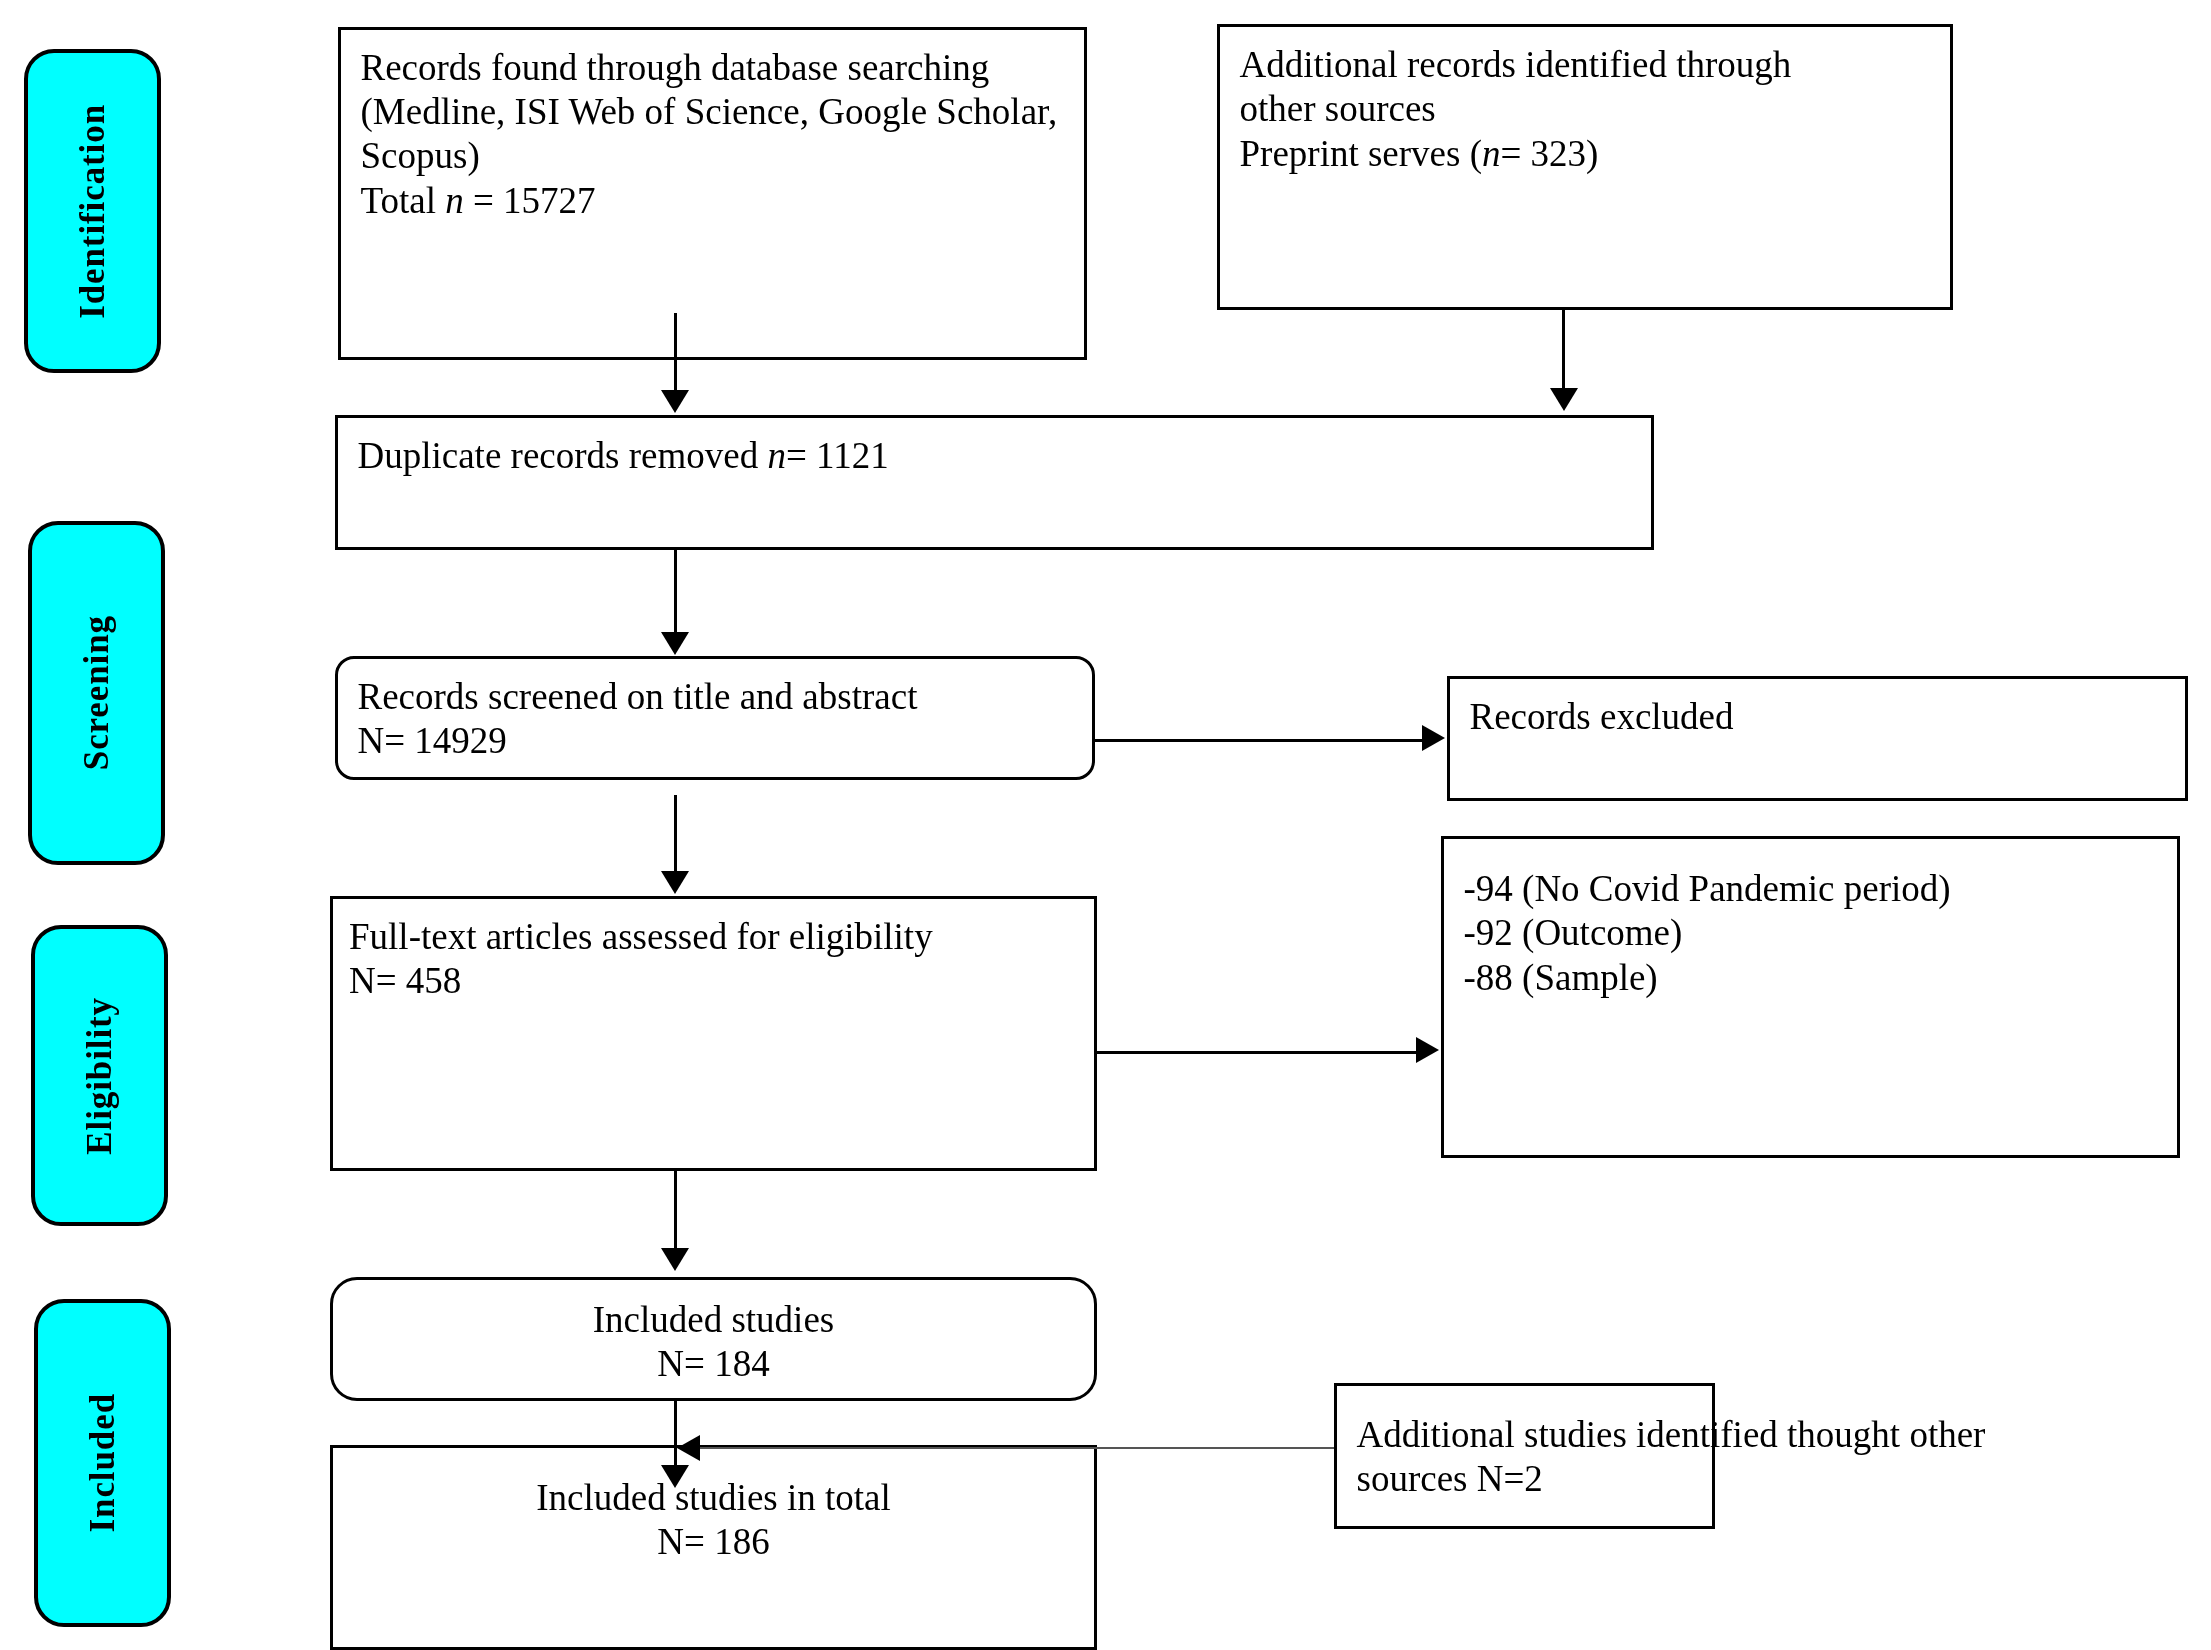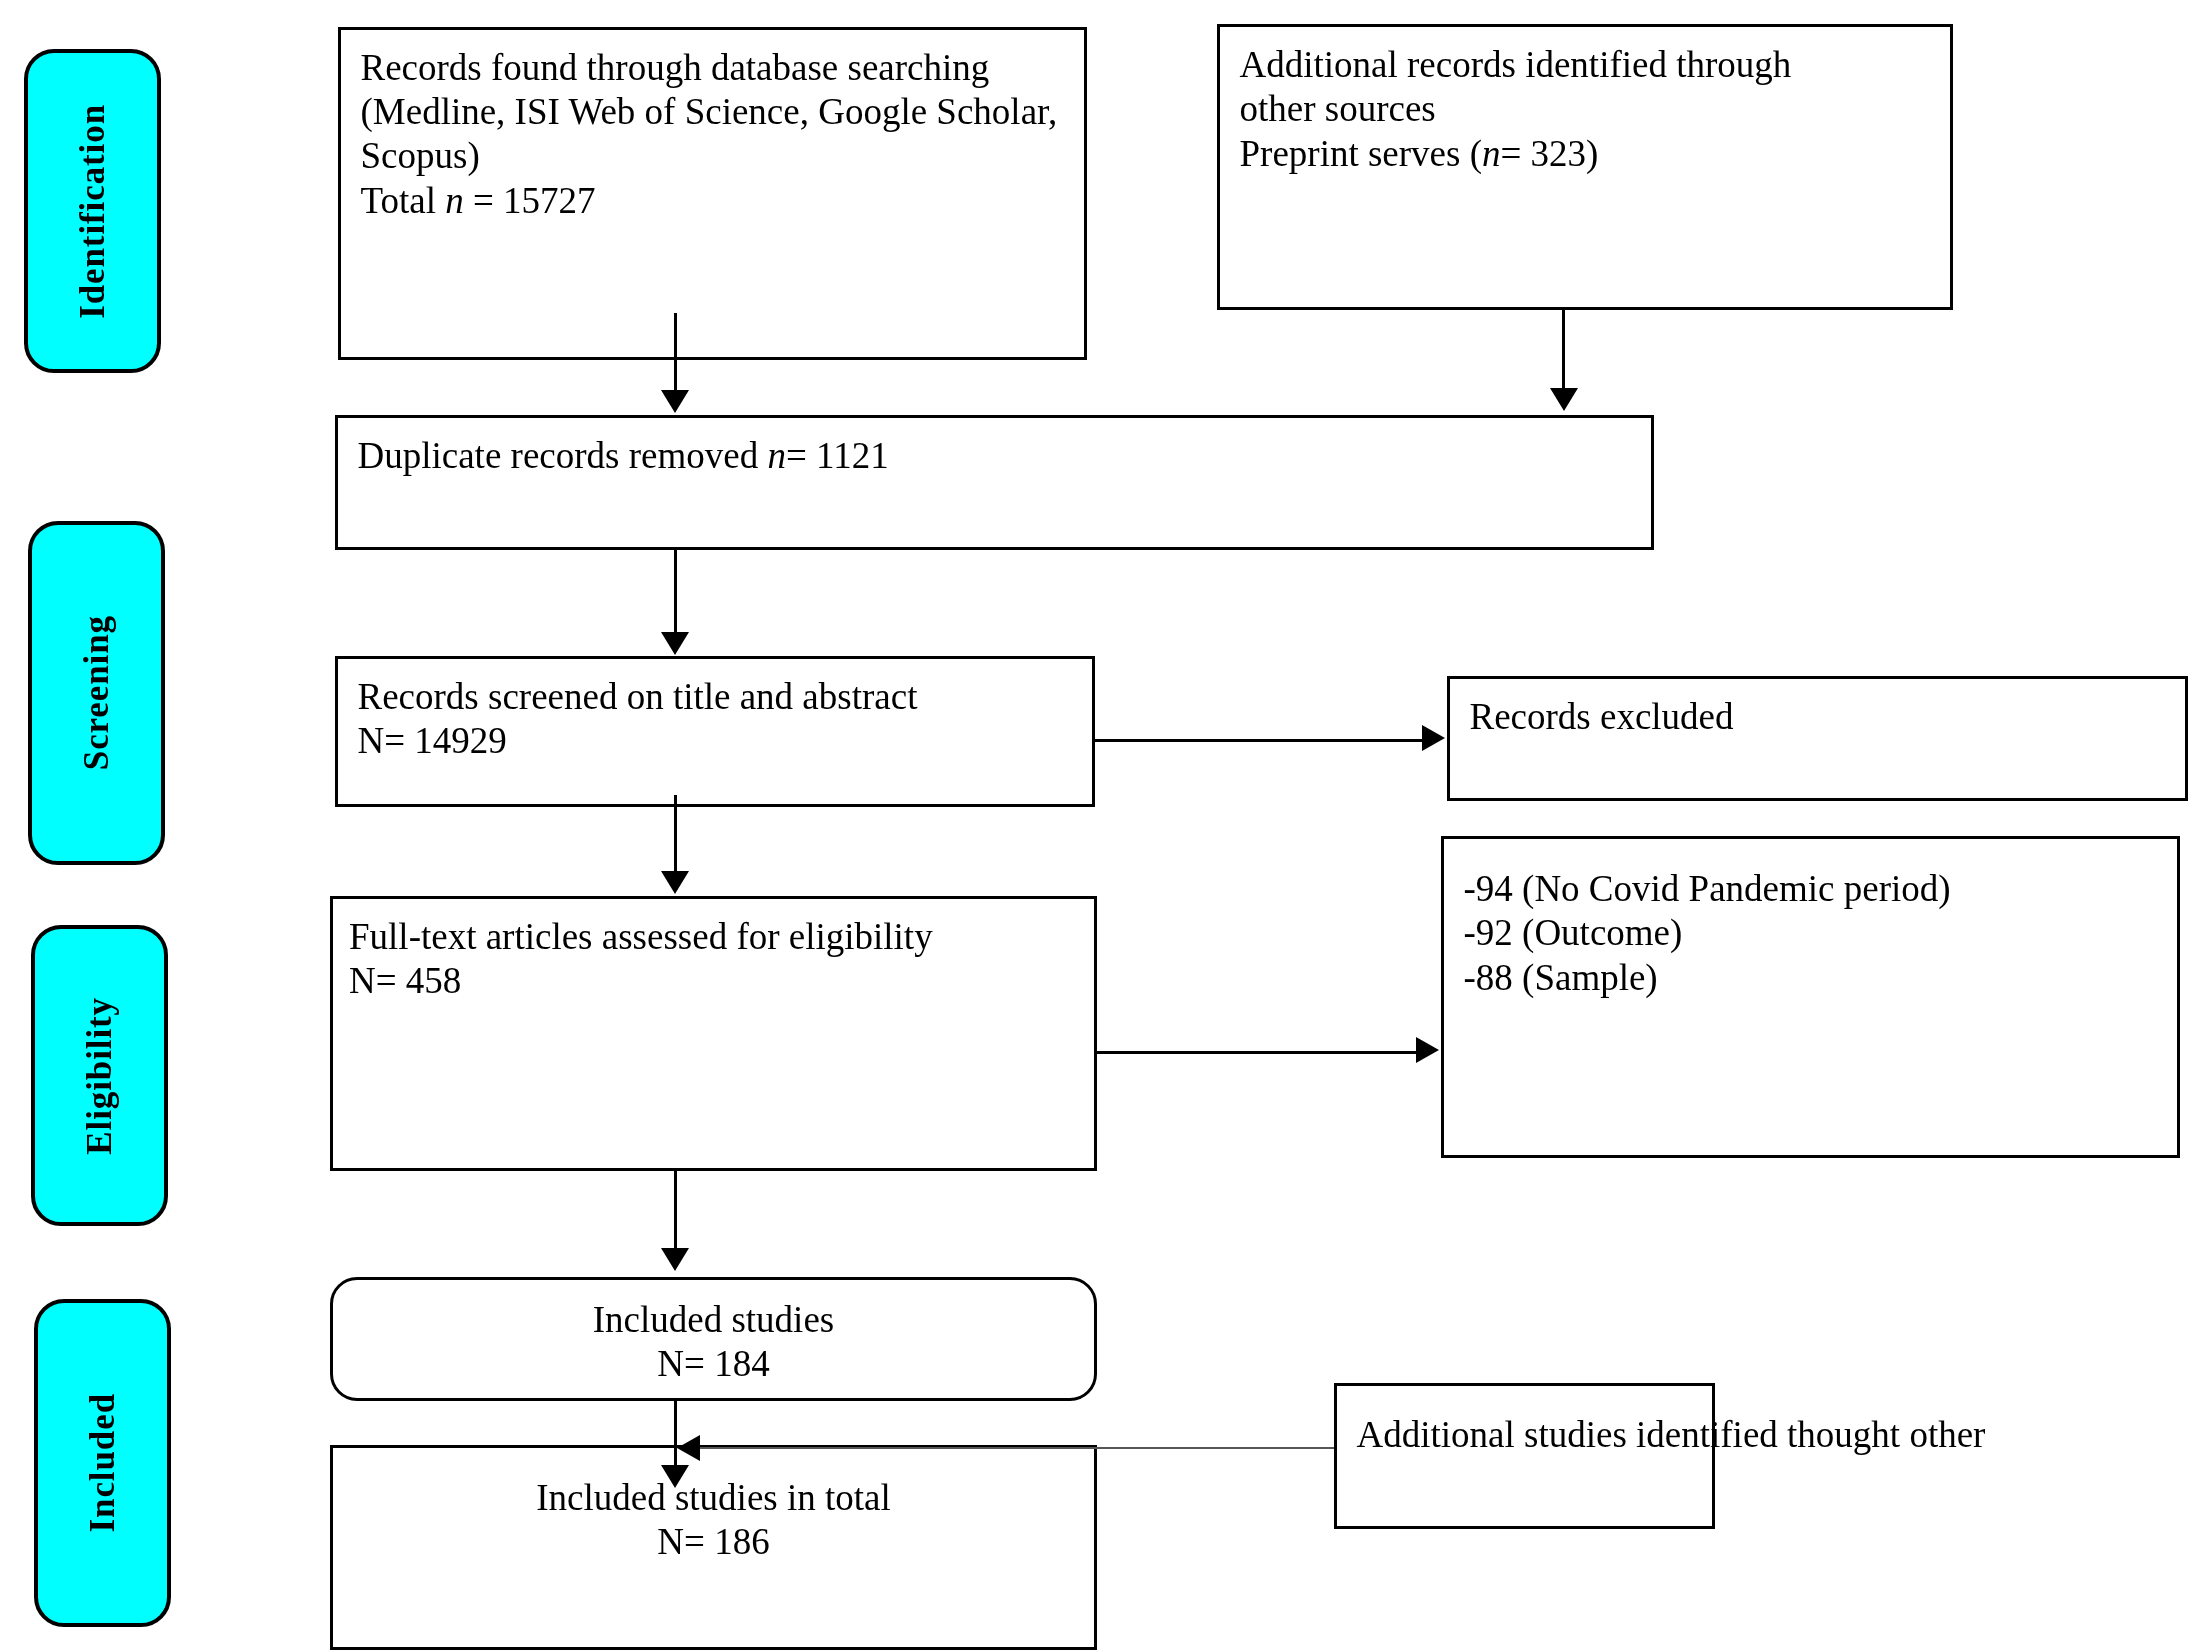--- a/index.html
+++ b/index.html
@@ -123,21 +123,21 @@
   <div class="flow-box" style="left:1217px; top:24px; width:736px; height:286px;">
     <div class="box-line">Additional records identified through</div>
     <div class="box-line">other sources</div>
     <div class="box-line"><span>Preprint serves (</span><span class="italic-n">n</span><span>= 323)</span></div>
   </div>
 
   <div class="flow-box" style="left:335px; top:415px; width:1319px; height:135px;">
     <div class="box-line"><span>Duplicate records removed </span><span class="italic-n">n</span><span>= 1121</span></div>
   </div>
 
-  <div class="flow-box" style="left:335px; top:656px; width:760px; height:151px;">
+  <div class="flow-box" style="left:335px; top:656px; width:760px; height:124px;border-radius:19px;">
     <div class="box-line">Records screened on title and abstract</div>
     <div class="box-line">N= 14929</div>
   </div>
 
   <div class="flow-box" style="left:1447px; top:676px; width:741px; height:125px;">
     <div class="box-line">Records excluded</div>
   </div>
 
   <div class="flow-box" style="left:330px; top:896px; width:767px; height:275px;padding-left:16px;">
     <div class="box-line">Full-text articles assessed for eligibility</div>
@@ -150,20 +150,21 @@
     <div class="box-line">-88 (Sample)</div>
   </div>
 
   <div class="flow-box centered" style="left:330px; top:1277px; width:767px; height:124px; padding-top:17.7px;border-radius:27px;">
     <div class="box-line">Included studies</div>
     <div class="box-line">N= 184</div>
   </div>
 
   <div class="flow-box" style="left:1334px; top:1383px; width:381px; height:146px; padding-top:27px;">
     <div class="box-line">Additional studies identified thought other</div>
+    <div class="box-line">sources N=2</div>
   </div>
 
   <div class="flow-box centered" style="left:330px; top:1445px; width:767px; height:205px; padding-top:28px;">
     <div class="box-line">Included studies in total</div>
     <div class="box-line">N= 186</div>
   </div>
 
   <div class="v-line" style="left:674px; top:313px; height:80px;"></div>
   <div class="arrow-down" style="left:661px; top:390px;"></div>
 

